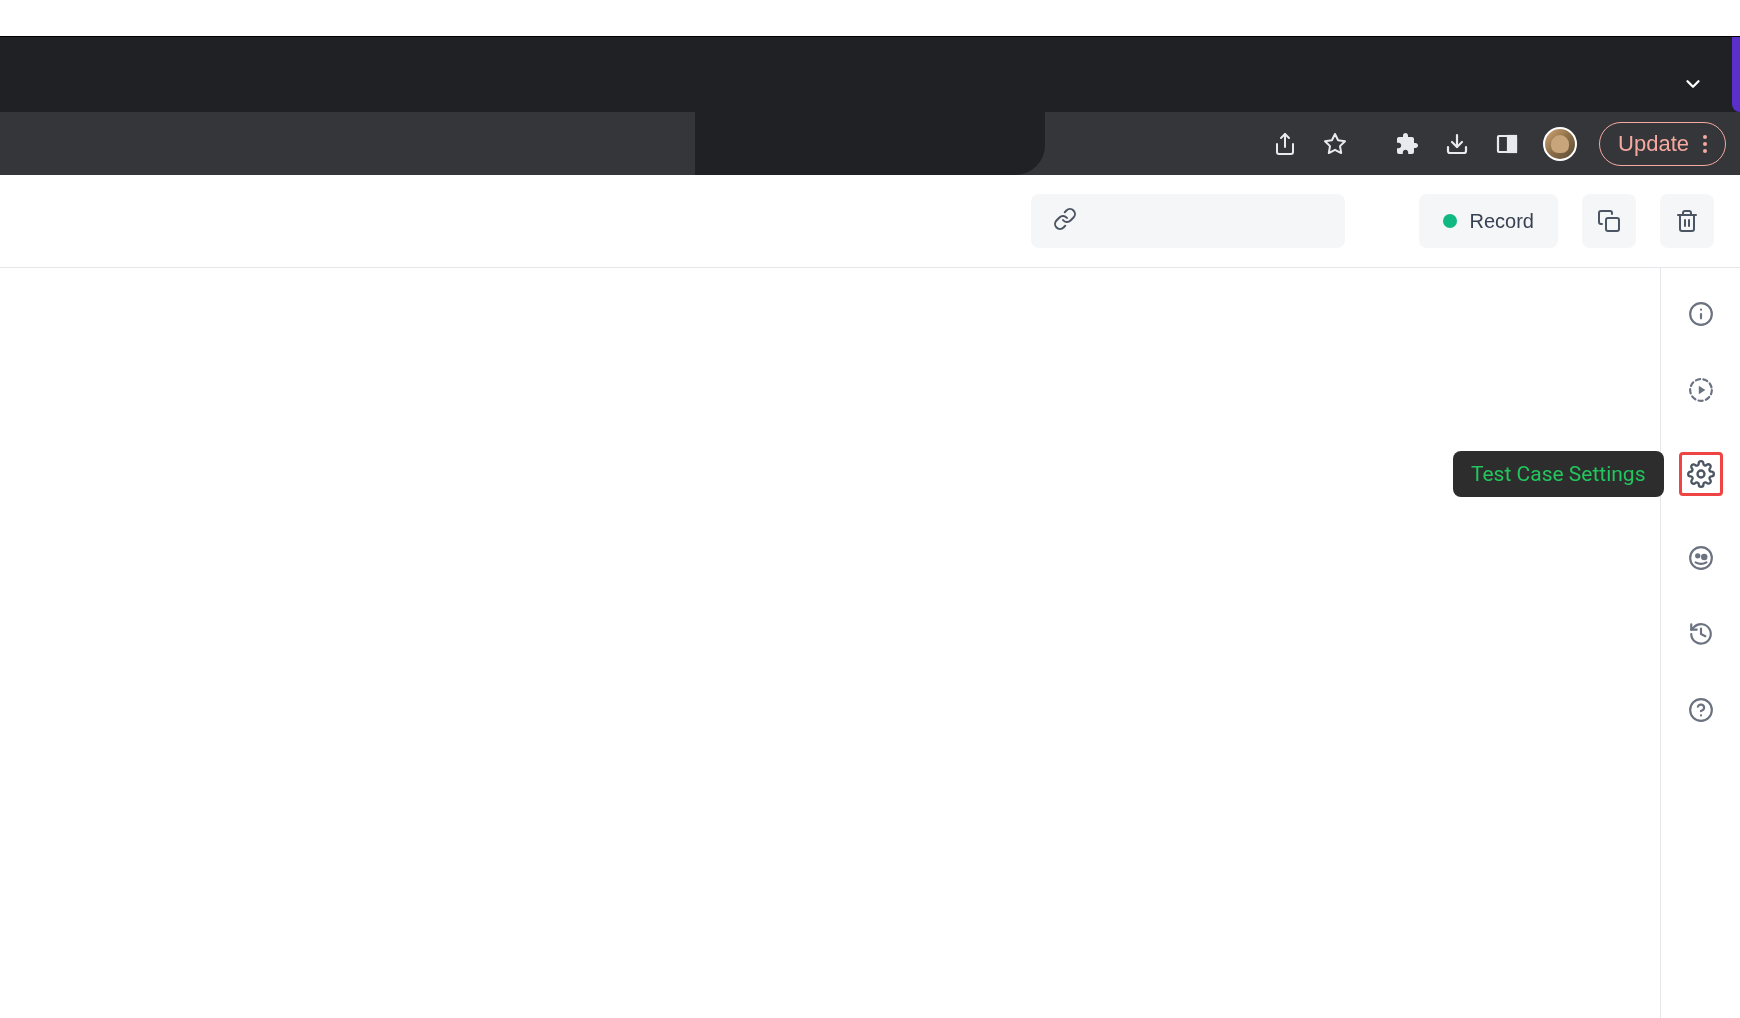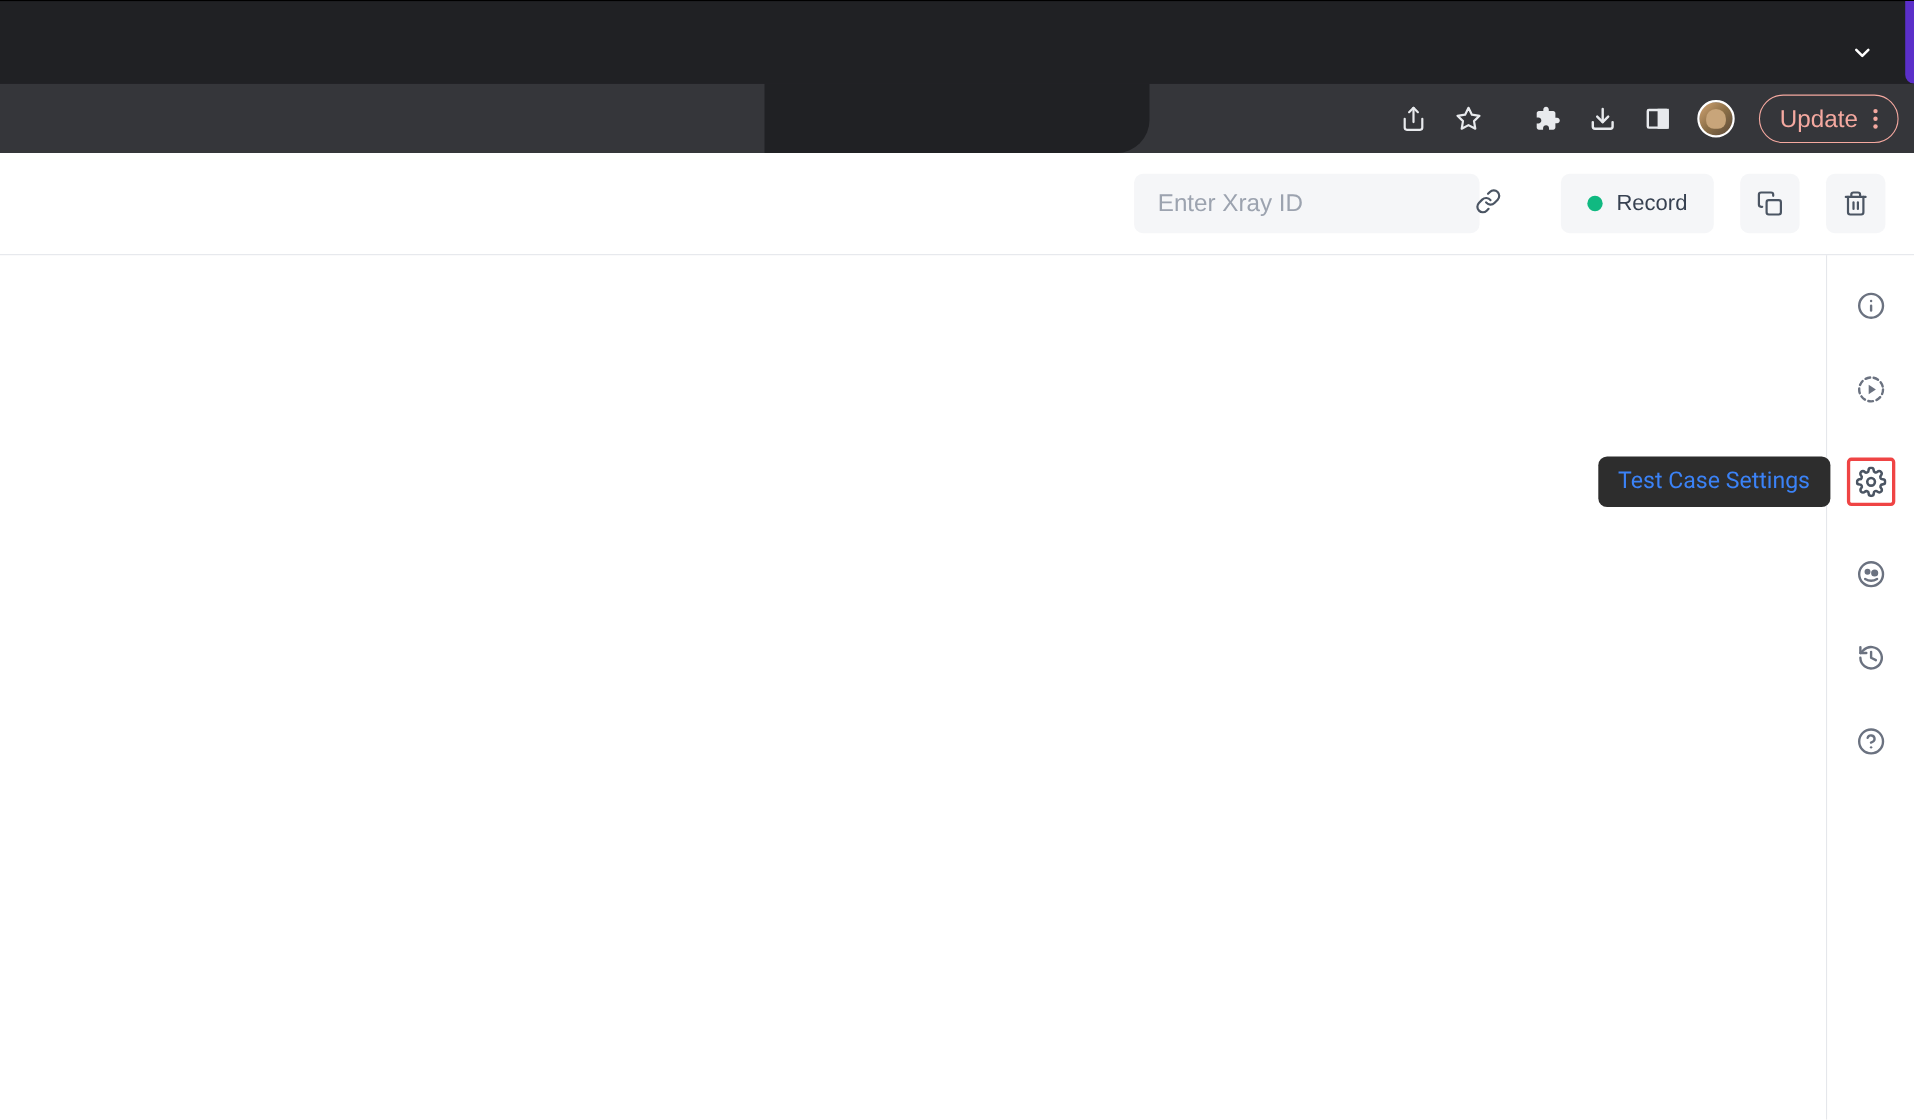--- a/index.html
+++ b/index.html
@@ -15,20 +15,21 @@
       overflow: hidden;
       background: #fff;
     }
     
     
     .browser-chrome {
       background: #202124;
       height: 139px;
       position: relative;
       border-bottom: 1px solid #3c4043;
+      margin-top: 36px;
     }
     
     .browser-tab-area {
       height: 76px;
       background: #202124;
       position: relative;
       border-top: 1px solid #000;
     }
     
     .chevron-down-top {
@@ -238,21 +239,21 @@
       border-radius: 4px;
       padding: 4px;
       width: 44px;
       height: 44px;
     }
     
     .tooltip {
       position: absolute;
       right: 56px;
       background: #2d2d2d;
-      color: #3b82f6;
+      color: #22c55e;
       font-size: 21px;
       padding: 11px 18px;
       border-radius: 8px;
       white-space: nowrap;
     }
   </style>
 </head>
 <body>
 
 <div class="browser-chrome">
@@ -314,21 +315,20 @@
           <span></span>
           <span></span>
       </span>
     </button>
   </div>
 </div>
 
 <div class="app-content">
   <div class="app-toolbar">
     <div class="xray-input-container">
-      <input type="text" class="xray-input" placeholder="Enter Xray ID" style="">
       <span class="link-icon">
         <svg width="24" height="24" viewBox="0 0 24 24" fill="none" stroke="currentColor" stroke-width="2" stroke-linecap="round" stroke-linejoin="round">
           <path d="M10 13a5 5 0 0 0 7.54.54l3-3a5 5 0 0 0-7.07-7.07l-1.72 1.71"></path>
           <path d="M14 11a5 5 0 0 0-7.54-.54l-3 3a5 5 0 0 0 7.07 7.07l1.71-1.71"></path>
         </svg>
       </span>
     </div>
 
     <button class="record-button">
       <span class="record-dot"></span>

